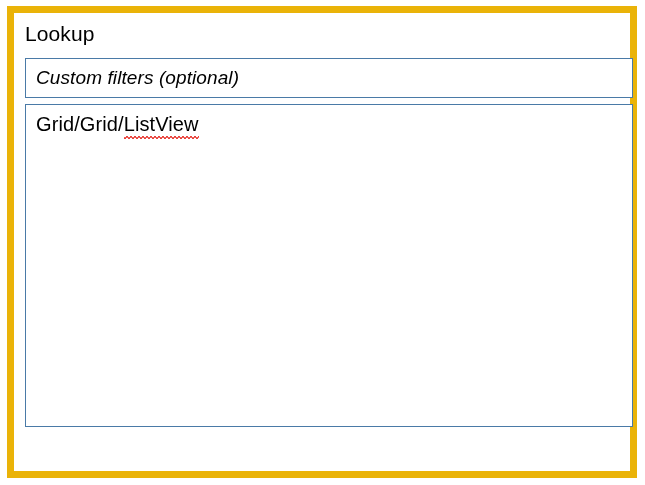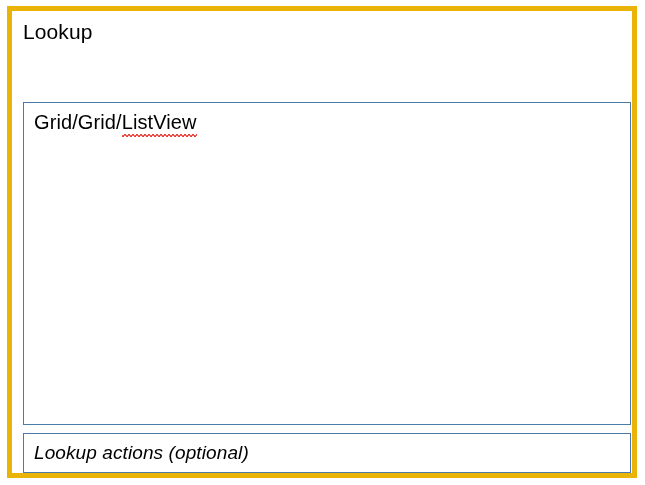--- a/index.html
+++ b/index.html
@@ -23,21 +23,21 @@
   }
 
   
   .lookup-panel {
     position: absolute;
     left: 7px;
     top: 6px;
     width: 630px;
     height: 472px;
     box-sizing: border-box;
-    border: 5px solid #eab308;
+    border: 7px solid #eab308;
     background: #ffffff;
     padding-left: 33px;
   }
 
   .panel-title {
     position: absolute;
     left: 11px;
     top: 8px;
     font-size: 21px;
     line-height: 26px;
@@ -120,24 +120,24 @@
 </style>
 </head>
 <body>
 
 <div class="canvas">
 
   <div class="lookup-panel">
 
     <div class="panel-title">Lookup</div>
 
+    <div class="region region-filters">
+      <div class="region-label region-label-italic">Custom filters (optional)</div>
+    </div>
 
     <div class="region region-grid">
       <div class="region-label region-label-plain"><span>Grid/Grid/</span><span class="squiggle-word">ListView</span></div>
     </div>
 
-    <div class="region region-actions">
-      <div class="region-label region-label-italic">Lookup actions (optional)</div>
-    </div>
 
   </div>
 
 </div>
 
 </body></html>

